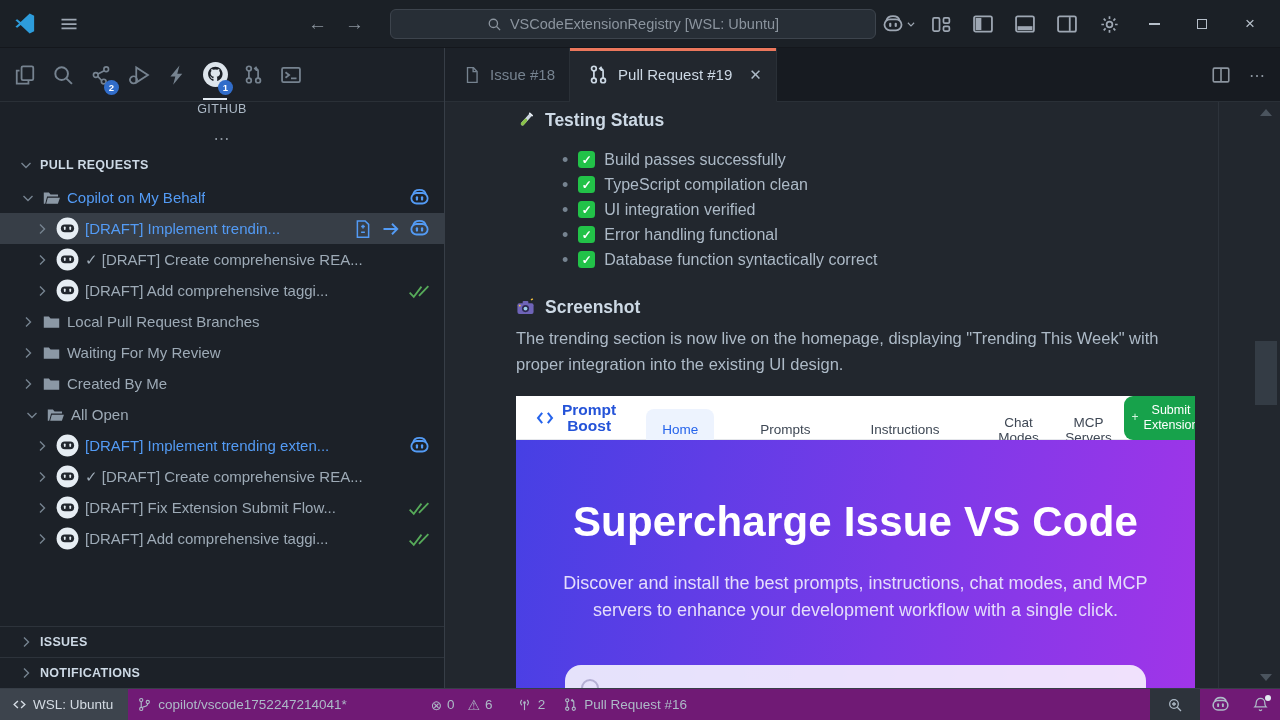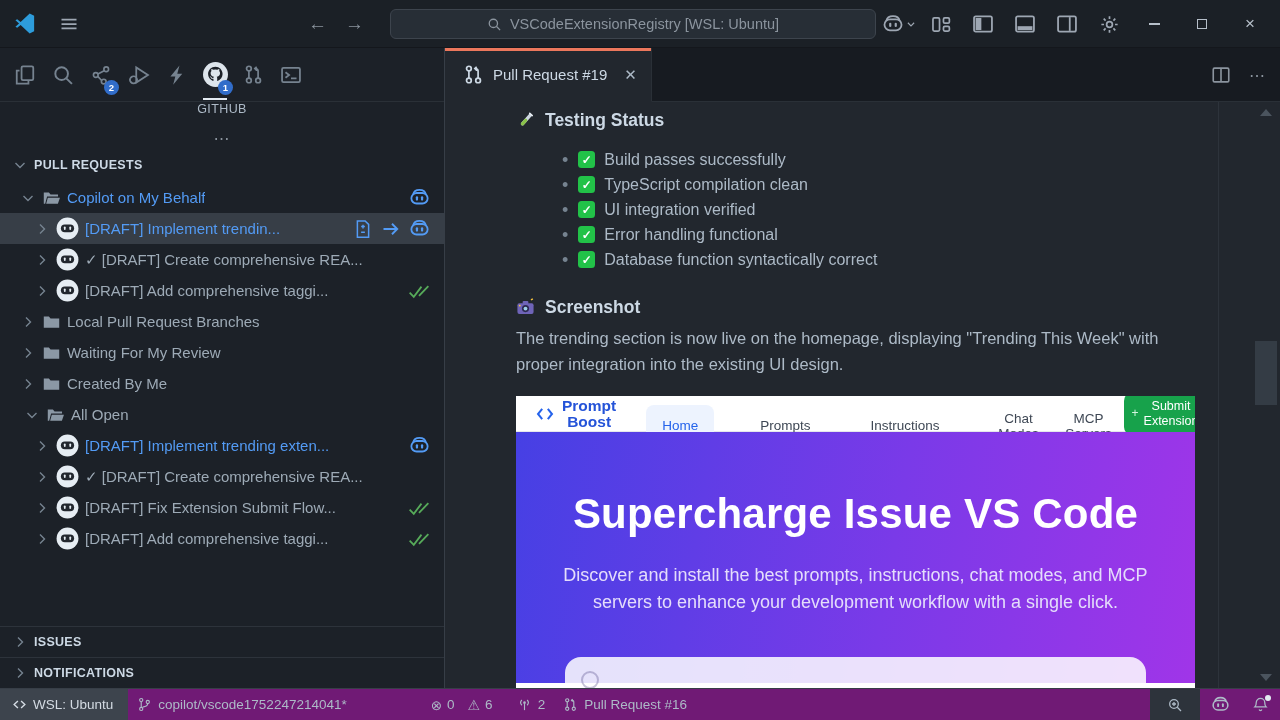--- a/index.html
+++ b/index.html
@@ -25,21 +25,21 @@
   .sidebar { width:445px; flex:0 0 445px; background:#1c2128; border-right:1px solid #373e47; display:flex; flex-direction:column; }
   .activitybar { height:54px; flex:0 0 54px; display:flex; align-items:center; padding-left:6px; border-bottom:1px solid #2a3037; }
   .act-btn { width:38px; height:54px; display:flex; align-items:center; justify-content:center; position:relative; color:#768390; }
   .act-btn.active { color:#e3eaf1; }
   .act-btn.active::after { content:""; position:absolute; left:7px; right:7px; bottom:2px; height:2px; background:#e3eaf1; }
   .badge { position:absolute; right:1px; bottom:7px; min-width:15px; height:15px; border-radius:8px; background:#316dca; color:#fff; font-size:9.5px; font-weight:bold; display:flex; align-items:center; justify-content:center; padding:0 4px; }
 
   .view-header { height:46px; display:flex; align-items:center; justify-content:space-between; padding:0 20px 0 20px;flex-direction:column; }
   .view-title { font-size:12.5px; letter-spacing:.4px; color:#adbac7; }
   .more-dots { color:#8b949e; font-size:16px; letter-spacing:1px; }
-  .section-header { height:34px; display:flex; align-items:center; gap:6px; padding-left:12px; color:#cdd9e5; font-weight:bold; font-size:12.5px; letter-spacing:.3px; }
+  .section-header { height:34px; display:flex; align-items:center; gap:6px; padding-left:18px; color:#cdd9e5; font-weight:bold; font-size:12.5px; letter-spacing:.3px; }
   .bottom-sections .section-header { border-top:1px solid #2d333b; height:31px; }
   .spacer { flex:1; }
 
   .tree { display:flex; flex-direction:column; }
   .trow { height:31px; display:flex; align-items:center; gap:6px; padding-right:14px; font-size:15px; color:#9daab6; position:relative; }
   .trow.selected { background:#373e47; }
   .trow .tlabel { white-space:nowrap; overflow:hidden; flex:0 1 auto; }
   .trow .tlabel.blue { color:#539bf5; }
   .trail { margin-left:auto; display:flex; align-items:center; gap:8px; }
   .ti { display:inline-flex; align-items:center; justify-content:center; flex:0 0 auto; }
@@ -63,21 +63,21 @@
   .md h3 { display:flex; align-items:center; gap:10px; font-size:17.5px; font-weight:600; color:#cdd9e5; margin-top:8px; }
   .md h3.second { margin-top:25px; }
   .checklist { list-style:none; margin-top:16px; }
   .checklist li { display:flex; align-items:center; gap:9px; height:25px; font-size:16px; color:#adbac7; padding-left:46px; }
   .bullet { color:#768390; font-size:18px; line-height:1; margin-right:1px; }
   .cbox { width:17px; height:17px; border-radius:3.5px; background:#22c248; color:#fff; font-size:12px; font-weight:bold; display:flex; align-items:center; justify-content:center; }
   .md p { margin-top:7px; font-size:16.5px; line-height:26px; color:#adbac7; width:648px; }
 
   
   .shot { margin-top:19px; width:679px; height:303px; overflow:hidden; position:relative; background:#fff; }
-  .site-nav { height:36px; background:#ffffff; display:flex; align-items:center; border-bottom:1px solid #e5e7eb; position:relative; }
+  .site-nav { height:44px; background:#ffffff; display:flex; align-items:center; border-bottom:1px solid #e5e7eb; position:relative; }
   .logo-code { margin-left:20px; color:#2563eb; }
   .logo-text { margin-left:8px; width:78px; text-align:center; color:#2453d8; font-weight:bold; font-size:15.5px; line-height:16px; }
   .nav-links { display:flex; align-items:center; margin-left:4px; }
   .nav-link { font-size:13.5px; color:#3f4855; text-align:center; line-height:15px; padding:6px 10px; white-space:nowrap;margin-top:24px; }
   .nav-link.active { background:#edf3fe; color:#2563eb; border-radius:8px; padding:13px 16px; }
   .nav-link.wrap { white-space:normal; width:62px; padding:4px 6px; }
   .nav-gap1 { width:26px; } .nav-gap2 { width:36px; } .nav-gap3 { width:40px; } .nav-gap4 { width:38px; } .nav-gap5 { width:8px; }
   .submit-btn { margin-left:4px; background:#17a24b; color:#fff; font-size:12.5px; line-height:15px; text-align:center; border-radius:9px; padding:7px 10px 7px 20px; width:95px; position:relative; }
   .submit-btn .plus { position:absolute; left:8px; top:14px; font-size:12px; color:#d3f5e0; }
   .hero { position:relative; height:251px; background:linear-gradient(100deg,#4640e4 0%,#7a3ae8 55%,#a035e8 100%); }
@@ -545,20 +545,29 @@
               </svg>
           </span>
           <span>NOTIFICATIONS</span>
         </div>
       </div>
     </aside>
 
     <section class="editor-group">
       <div class="tabbar">
         <div id="tabs" style="display:flex;">
+            <div class="tab">
+              <span class="ti">
+                <svg width="18" height="18" viewBox="0 0 16 16">
+                  <path d="M4 1.5h5.3L12.5 5v9.5H4z" fill="none" stroke="currentColor" stroke-width="1.2"></path>
+                  <path d="M9 1.8V5h3.2" fill="none" stroke="currentColor" stroke-width="1.2"></path>
+                </svg>
+              </span>
+              <span>Issue #18</span>
+            </div>
             <div class="tab active">
               <span class="ti">
                 <svg width="21" height="21" viewBox="0 0 16 16">
                   <circle cx="4.5" cy="3.5" r="1.8" fill="none" stroke="currentColor" stroke-width="1.3"></circle>
                   <circle cx="4.5" cy="12.5" r="1.8" fill="none" stroke="currentColor" stroke-width="1.3"></circle>
                   <circle cx="11.5" cy="12.5" r="1.8" fill="none" stroke="currentColor" stroke-width="1.3"></circle>
                   <path d="M4.5 5.3v5.4M9 3.5h.7a1.8 1.8 0 0 1 1.8 1.8v5.4M10.4 2.1 9 3.5l1.4 1.4" fill="none" stroke="currentColor" stroke-width="1.3"></path>
                 </svg>
               </span>
               <span>Pull Request #19</span>

